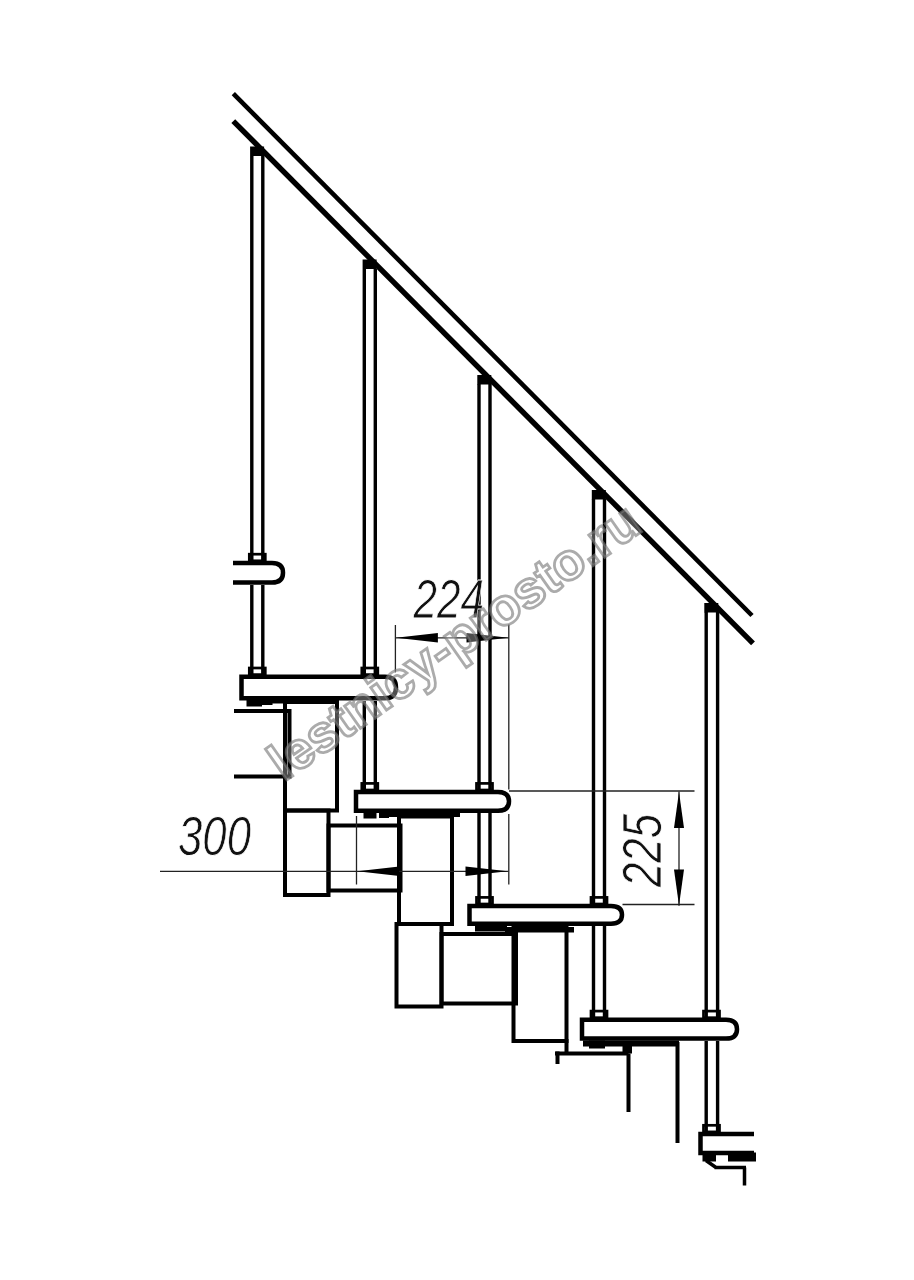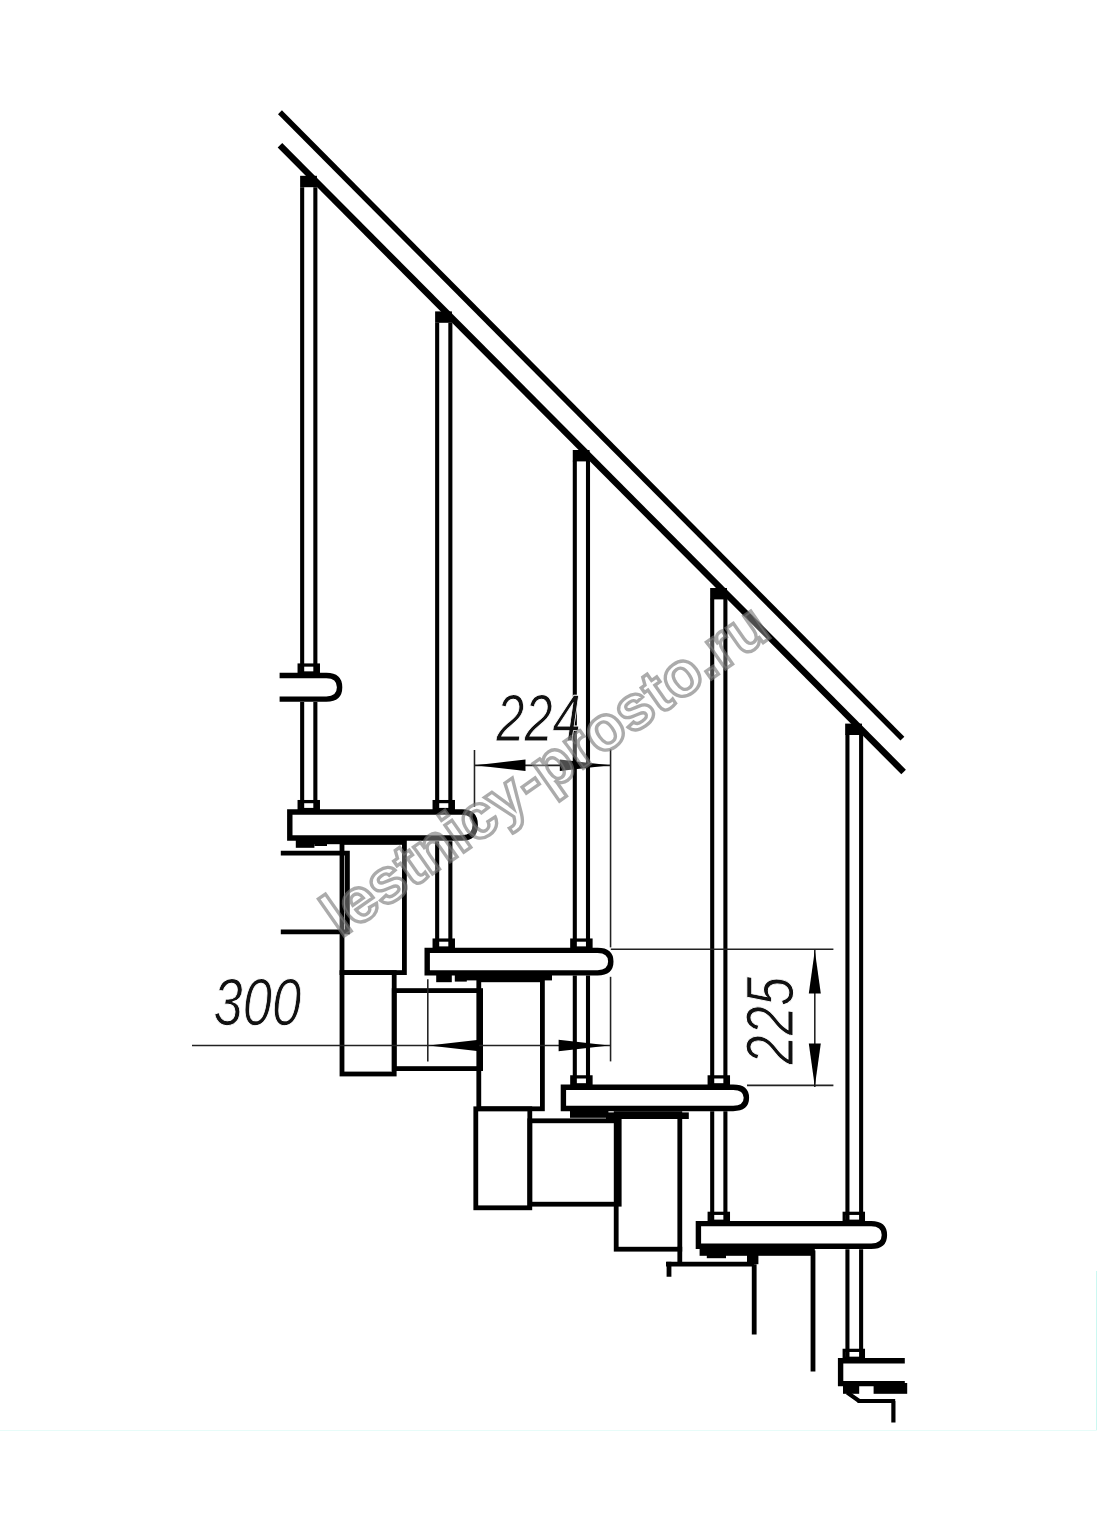--- a/index.html
+++ b/index.html
@@ -1,16 +1,16 @@
 <!DOCTYPE html>
 <html><head>
 <meta charset="utf-8">
 <style>
   html,body{margin:0;padding:0;background:#fff;}
-  .page{width:914px;height:1192px;position:relative;overflow:hidden;background:#5eead4;font-family:"Liberation Sans",sans-serif;}
+  .page{width:914px;height:1192px;position:relative;overflow:hidden;background:#fca5a5;font-family:"Liberation Sans",sans-serif;}
 </style>
 </head>
 <body>
 <div class="page">
 <svg width="914" height="1280" viewBox="0 0 914 1280">
 <rect x="0" y="0" width="914" height="1280" fill="#ffffff"></rect>
 
 <path d="M 234,711 H 289.5 V 776.5 H 234" fill="none" stroke="#000" stroke-width="4"></path>
 
 <rect x="285" y="702" width="52" height="108.5" fill="none" stroke="#000" stroke-width="4"></rect>

